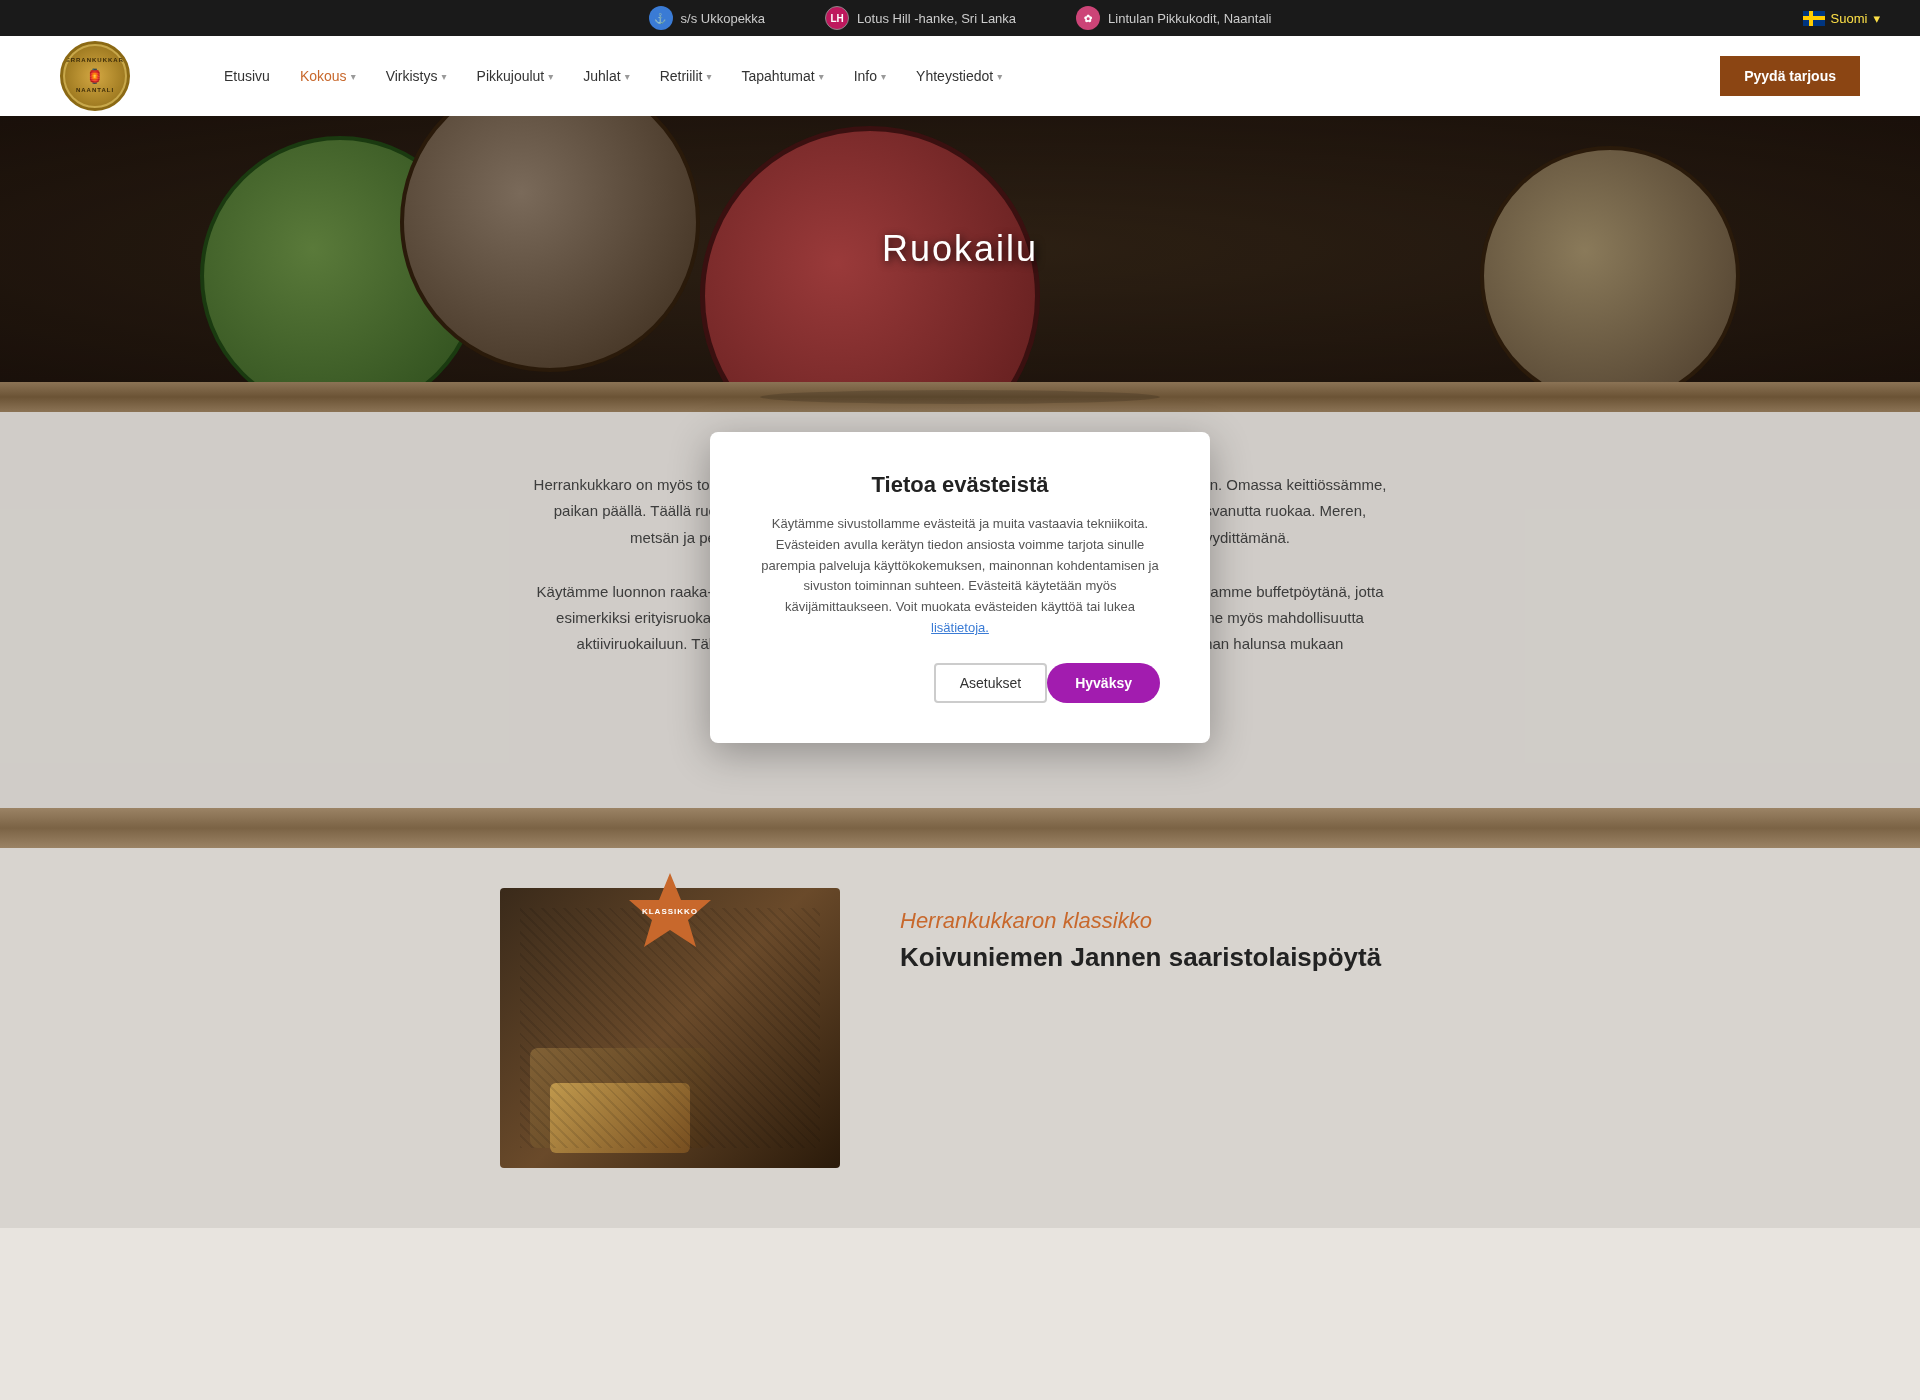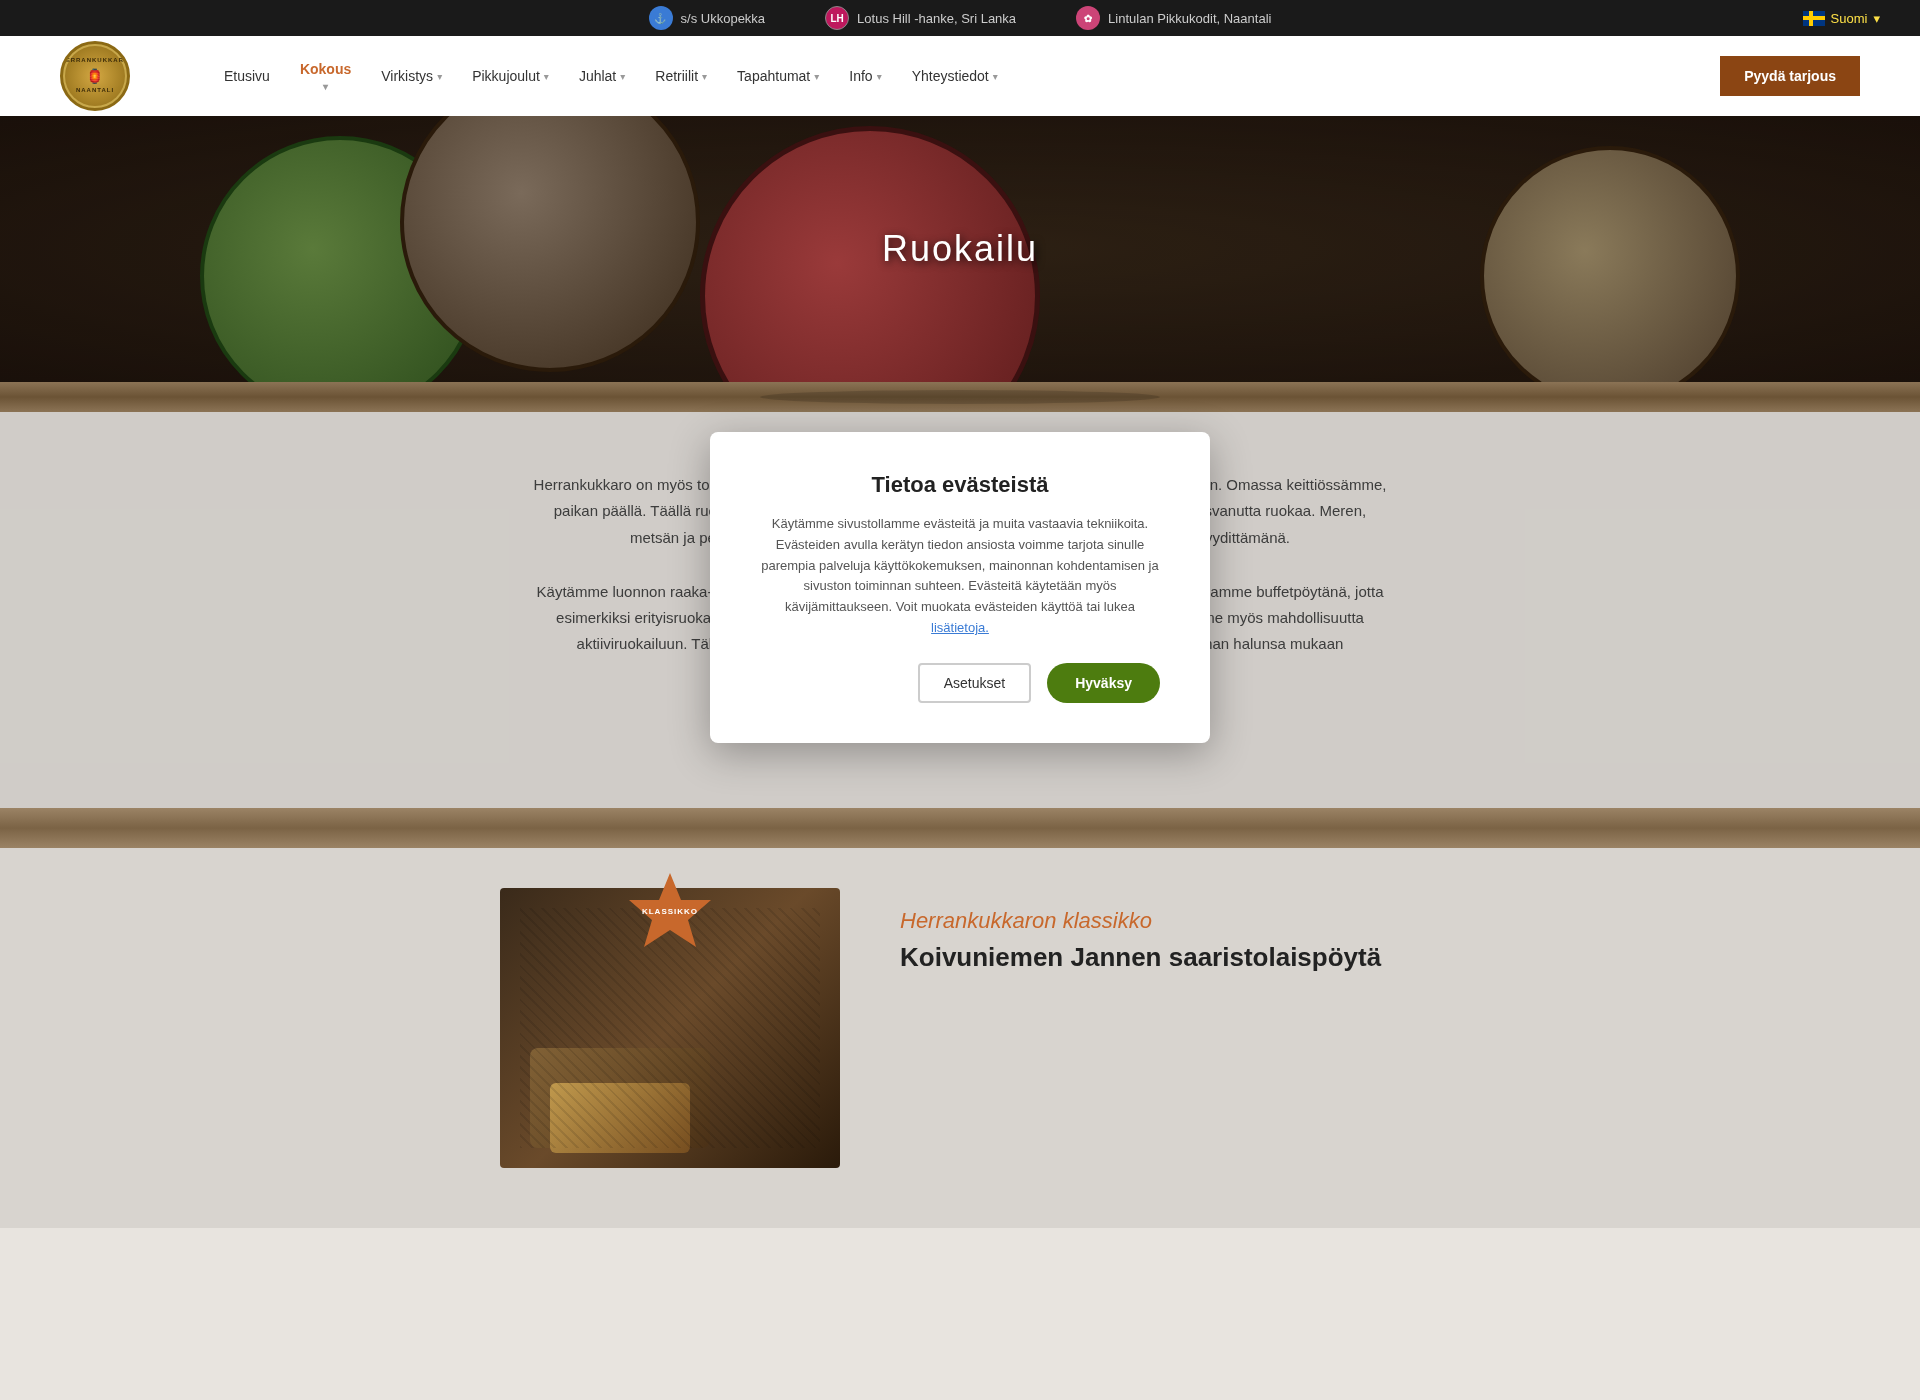--- a/index.html
+++ b/index.html
@@ -119,21 +119,21 @@
     }
     .nav-link {
       font-size: 14px;
       color: #333;
       text-decoration: none;
       cursor: pointer;
       display: flex;
       align-items: center;
       gap: 4px;
     }
-    .nav-link.active { color: #c8682c; font-weight: 700; flex-direction: column; }
+    .nav-link.active { color: #c8682c; font-weight: 400; }
     .nav-link .chevron {
       font-size: 10px;
       color: #999;
     }
     .btn-tarjous {
       background: #8b4513;
       color: white;
       padding: 12px 24px;
       border: none;
       font-size: 14px;
@@ -256,34 +256,33 @@
       line-height: 1.6;
       margin-bottom: 24px;
     }
     .cookie-text a {
       color: #3a7bd5;
       text-decoration: underline;
     }
     .cookie-buttons {
       display: flex;
       justify-content: flex-end;
-      gap: 16px;
     }
     .btn-asetukset {
       background: white;
       border: 2px solid #ccc;
       color: #333;
       padding: 10px 24px;
       border-radius: 4px;
       font-size: 14px;
       cursor: pointer;
       font-weight: 500;
     }
     .btn-hyvaksy {
-      background: #4d7c0f;
+      background: #a21caf;
       border: none;
       color: white;
       padding: 10px 28px;
       border-radius: 24px;
       font-size: 14px;
       cursor: pointer;
       font-weight: 600;
     }
 
     

